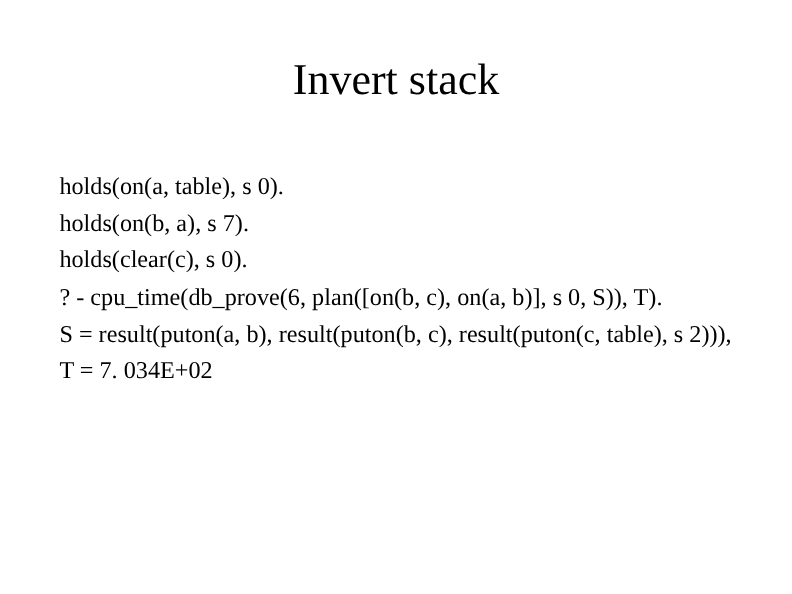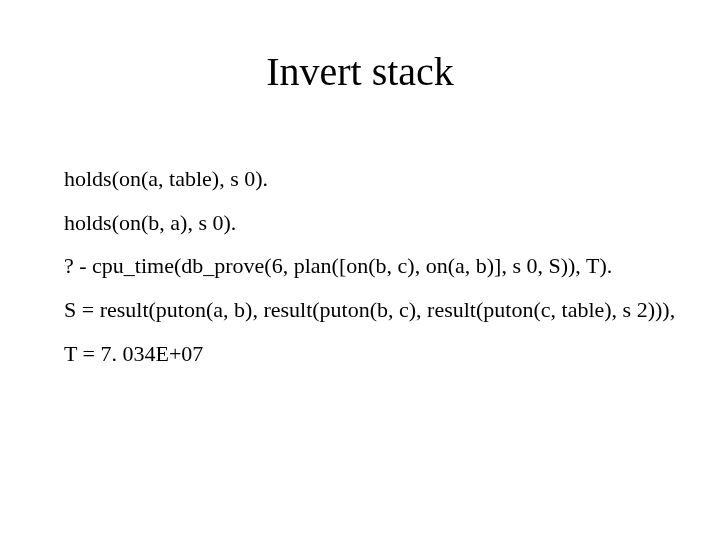--- a/index.html
+++ b/index.html
@@ -28,29 +28,30 @@
   }
   .body {
     position: absolute;
     top: 150px;
     left: 50px;
     right: 40px;
     font-size: 22px;
     line-height: 1.35;
   }
   .body p {
-    margin: 14px;
+    margin: 4px;
     white-space: nowrap;
   }
 </style>
 </head>
 <body>
 
 <div class="slide">
   <div class="title">Invert stack</div>
   <div class="body">
     <p>holds(on(a, table), s 0).</p>
-    <p>holds(on(b, a), s 0).</p>
+    <p>holds(on(b, a), s 7).</p>
+    <p>holds(clear(c), s 0).</p>
     <p>? - cpu_time(db_prove(6, plan([on(b, c), on(a, b)], s 0, S)), T).</p>
     <p>S = result(puton(a, b), result(puton(b, c), result(puton(c, table), s 2))),</p>
-    <p>T = 7. 034E+07</p>
+    <p>T = 7. 034E+02</p>
   </div>
 </div>
 
 </body></html>

